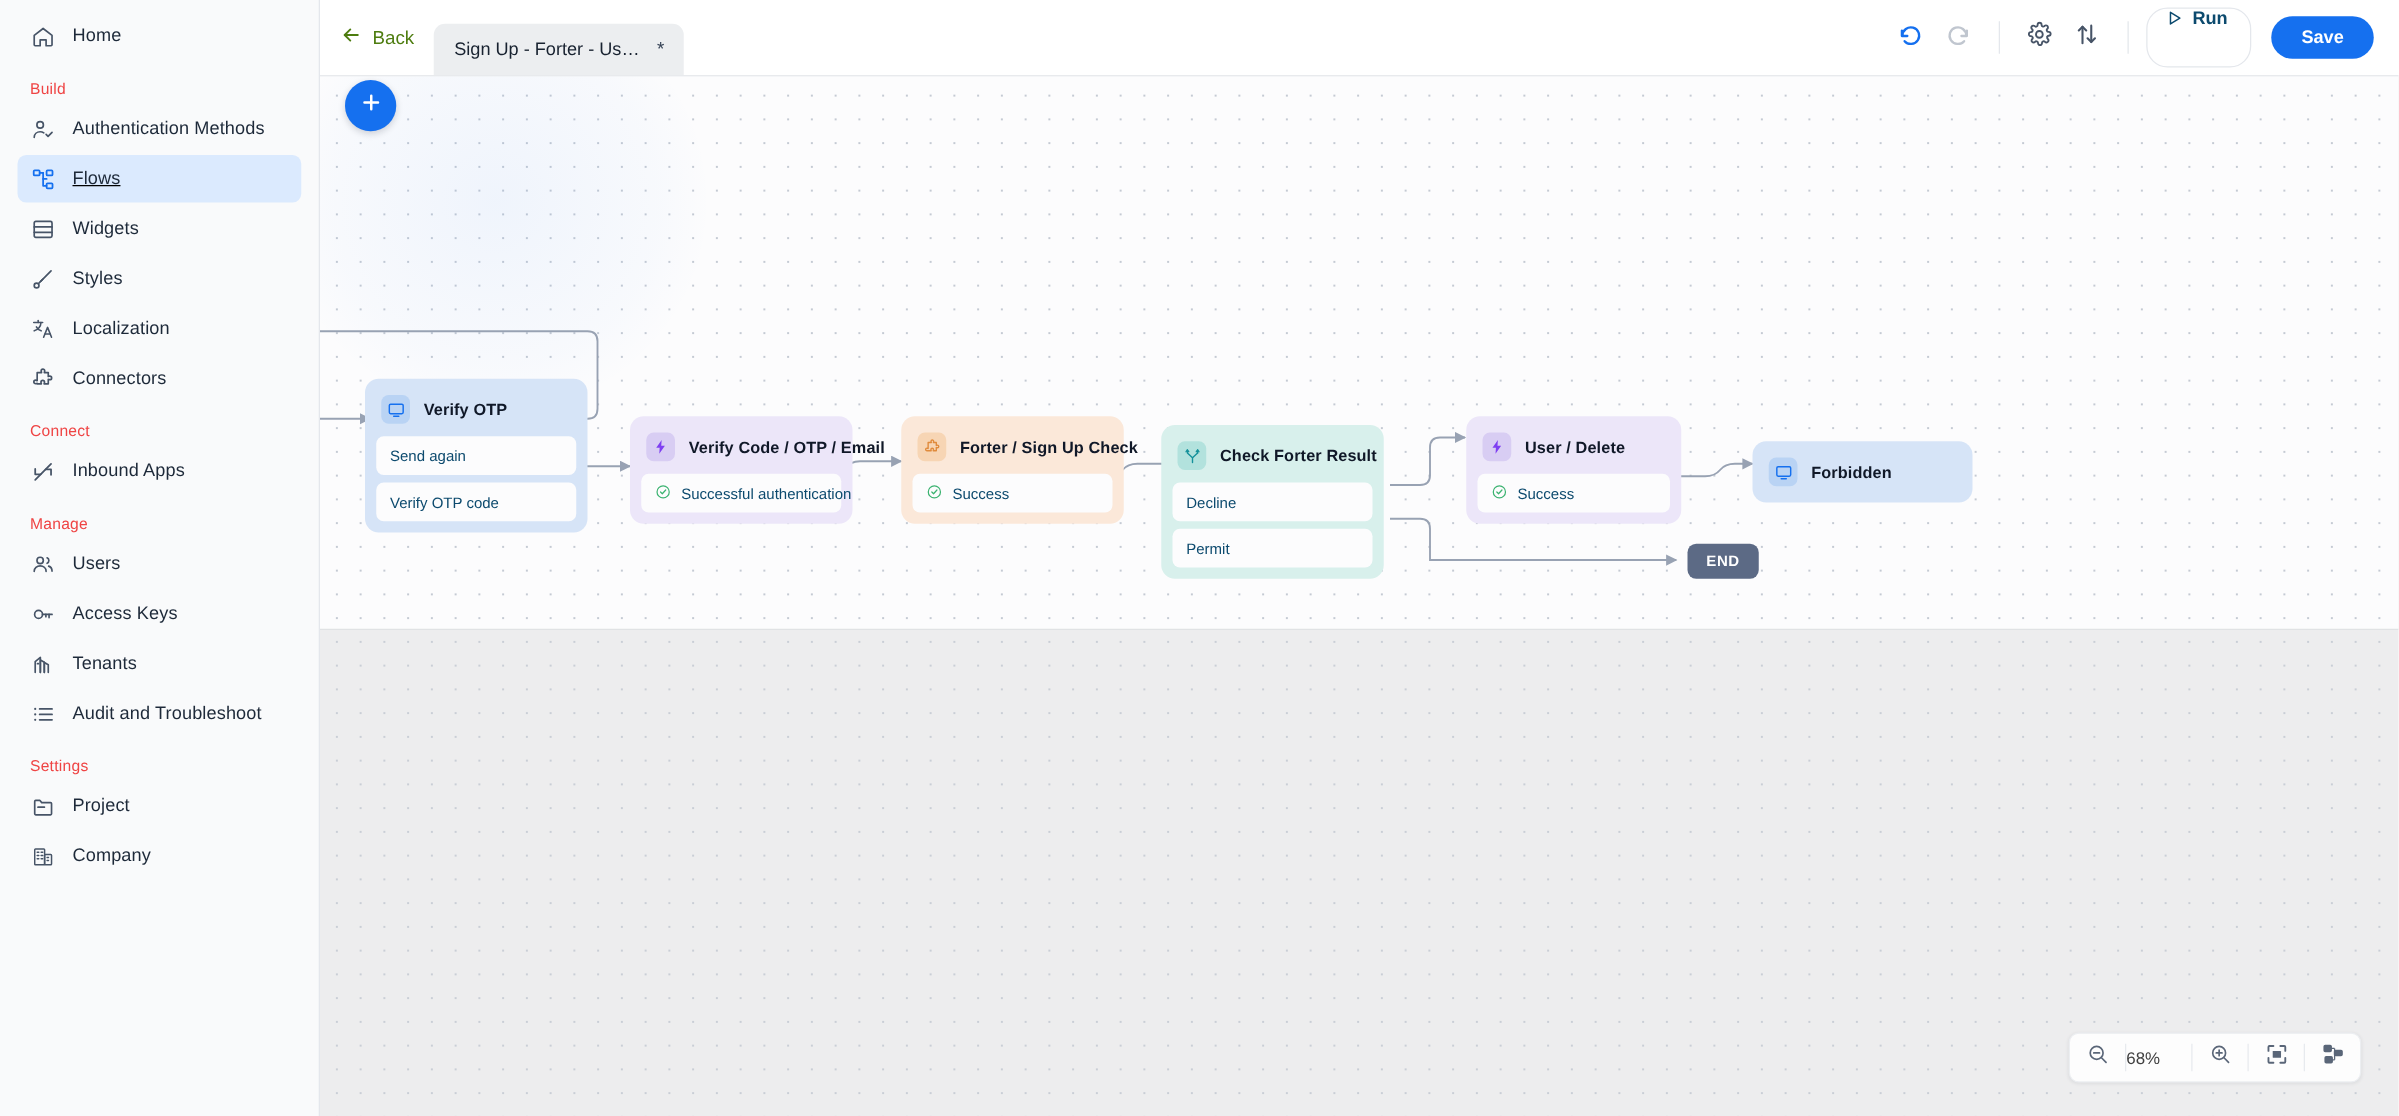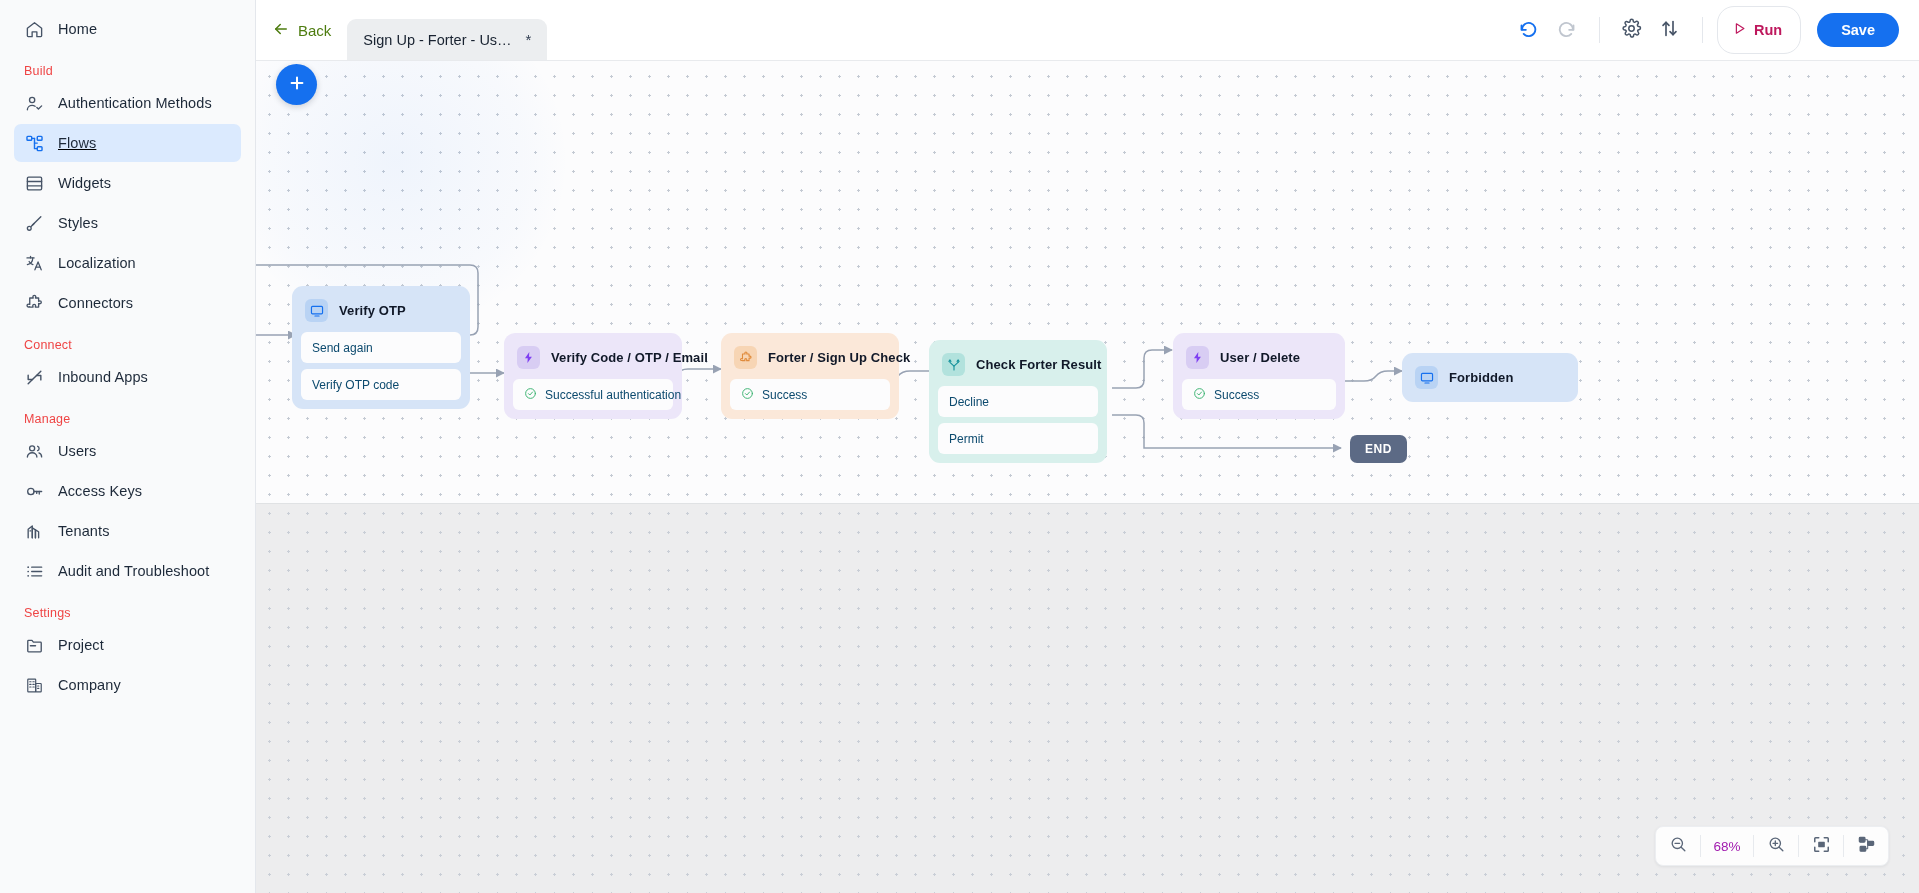--- a/index.html
+++ b/index.html
@@ -86,24 +86,24 @@
   }
   .icon-btn {
     width: 36px; height: 36px; border-radius: 7px;
     display: flex; align-items: center; justify-content: center;
     cursor: pointer; color: #475467;
   }
   .icon-btn.dim { color: #c0c6cf; cursor: default; }
   .icon-btn.blue { color: #1570ef; }
   .hdr-sep { width: 1px; height: 26px; background: #e4e7ec; margin: 0 12px; }
   .run-btn {
-    display: flex; align-items: center; gap: 7px;
+    display: flex; align-items: flex-start; gap: 7px;
     height: 48px; padding: 0 18px 0 14px;
     border: 1px solid #e4e7ec; border-radius: 17px;
-    color: #be185d; font-size: 14.5px; font-weight: 600;
+    color: #0c4a6e; font-size: 14.5px; font-weight: 600;
     cursor: default; background: #fff;
   }
   .save-btn {
     height: 34px; padding: 0 24px;
     background: #1570ef; color: #fff;
     border: none; border-radius: 17px;
     font-size: 14.5px; font-weight: 700;
     font-family: "Liberation Sans", sans-serif;
     cursor: pointer; margin-left: 14px;
     display: flex; align-items: center;
@@ -210,22 +210,22 @@
     display: flex; align-items: center;
     box-shadow: 0 1px 3px rgba(16,24,40,.07);
     z-index: 10;
   }
   .zoom-bar .zb-item {
     width: 44px; height: 40px;
     display: flex; align-items: center; justify-content: center;
     cursor: pointer; color: #5a6678;
   }
   .zoom-bar .zb-pct {
-    width: 52px; text-align: center;
-    font-size: 13.5px; color: #a21caf; cursor: pointer;
+    width: 52px; 
+    font-size: 13.5px; color: #404040; cursor: pointer;
   }
   .zoom-bar .zb-sep { width: 1px; height: 22px; background: #e7eaee; }
 </style>
 </head>
 <body>
 
 <div id="app">
 
   <nav class="sidebar">
 
@@ -497,21 +497,21 @@
           <path d="M608,320 L630,320 Q638,320 642,315 Q646,310 654,310 L682,310" marker-end="url(#arrow)"></path>
 
           <path d="M856,327 L880,327 Q888,327 888,319 L888,297 Q888,289 896,289 L916,289" marker-end="url(#arrow)"></path>
 
           <path d="M856,354 L880,354 Q888,354 888,362 L888,387 L1085,387" marker-end="url(#arrow)"></path>
 
           <path d="M1085,320 L1108,320 Q1116,320 1120,315 Q1124,310 1132,310 L1146,310" marker-end="url(#arrow)"></path>
         </g>
       </svg>
 
-      <div class="node n-screen" style="left:36px; top:225px; width:178px;">
+      <div class="node n-screen" style="left:36px; top:242px; width:178px;">
         <div class="node-hdr">
           <span class="node-ico">
             <svg width="14" height="14" viewBox="0 0 24 24" fill="none" stroke="currentColor" stroke-width="2" stroke-linecap="round" stroke-linejoin="round">
                 <rect x="2.5" y="4" width="19" height="13" rx="1.8"></rect>
                 <path d="M8.5 20.5h7"></path>
               </svg>
           </span>
           <span class="node-title">Verify OTP</span>
         </div>
         <div class="node-row">

